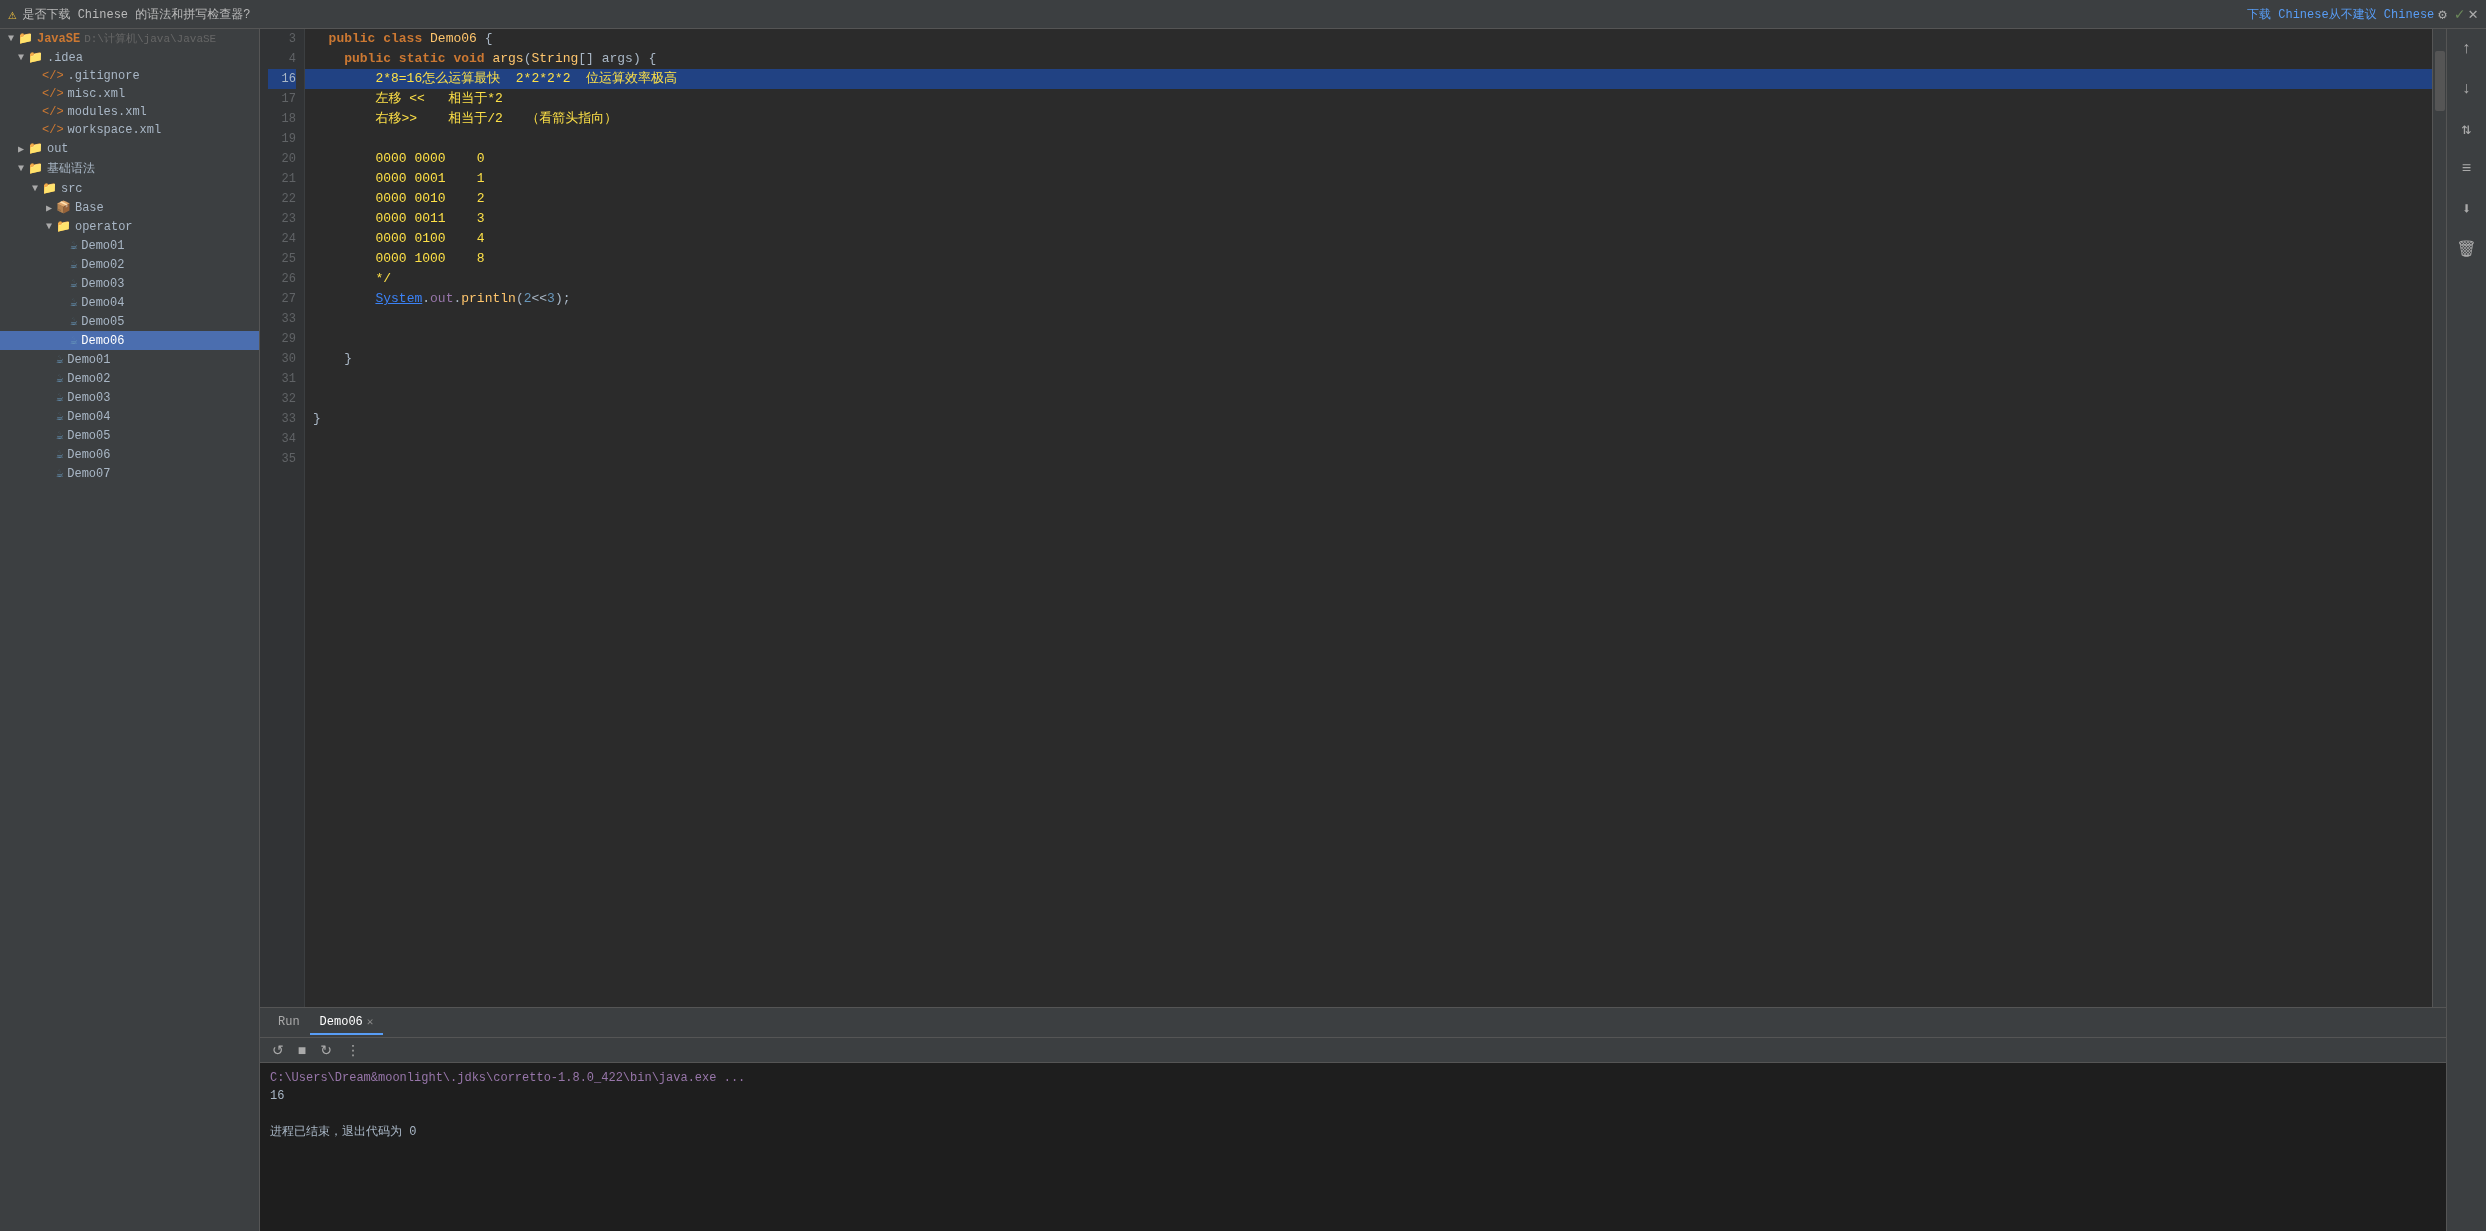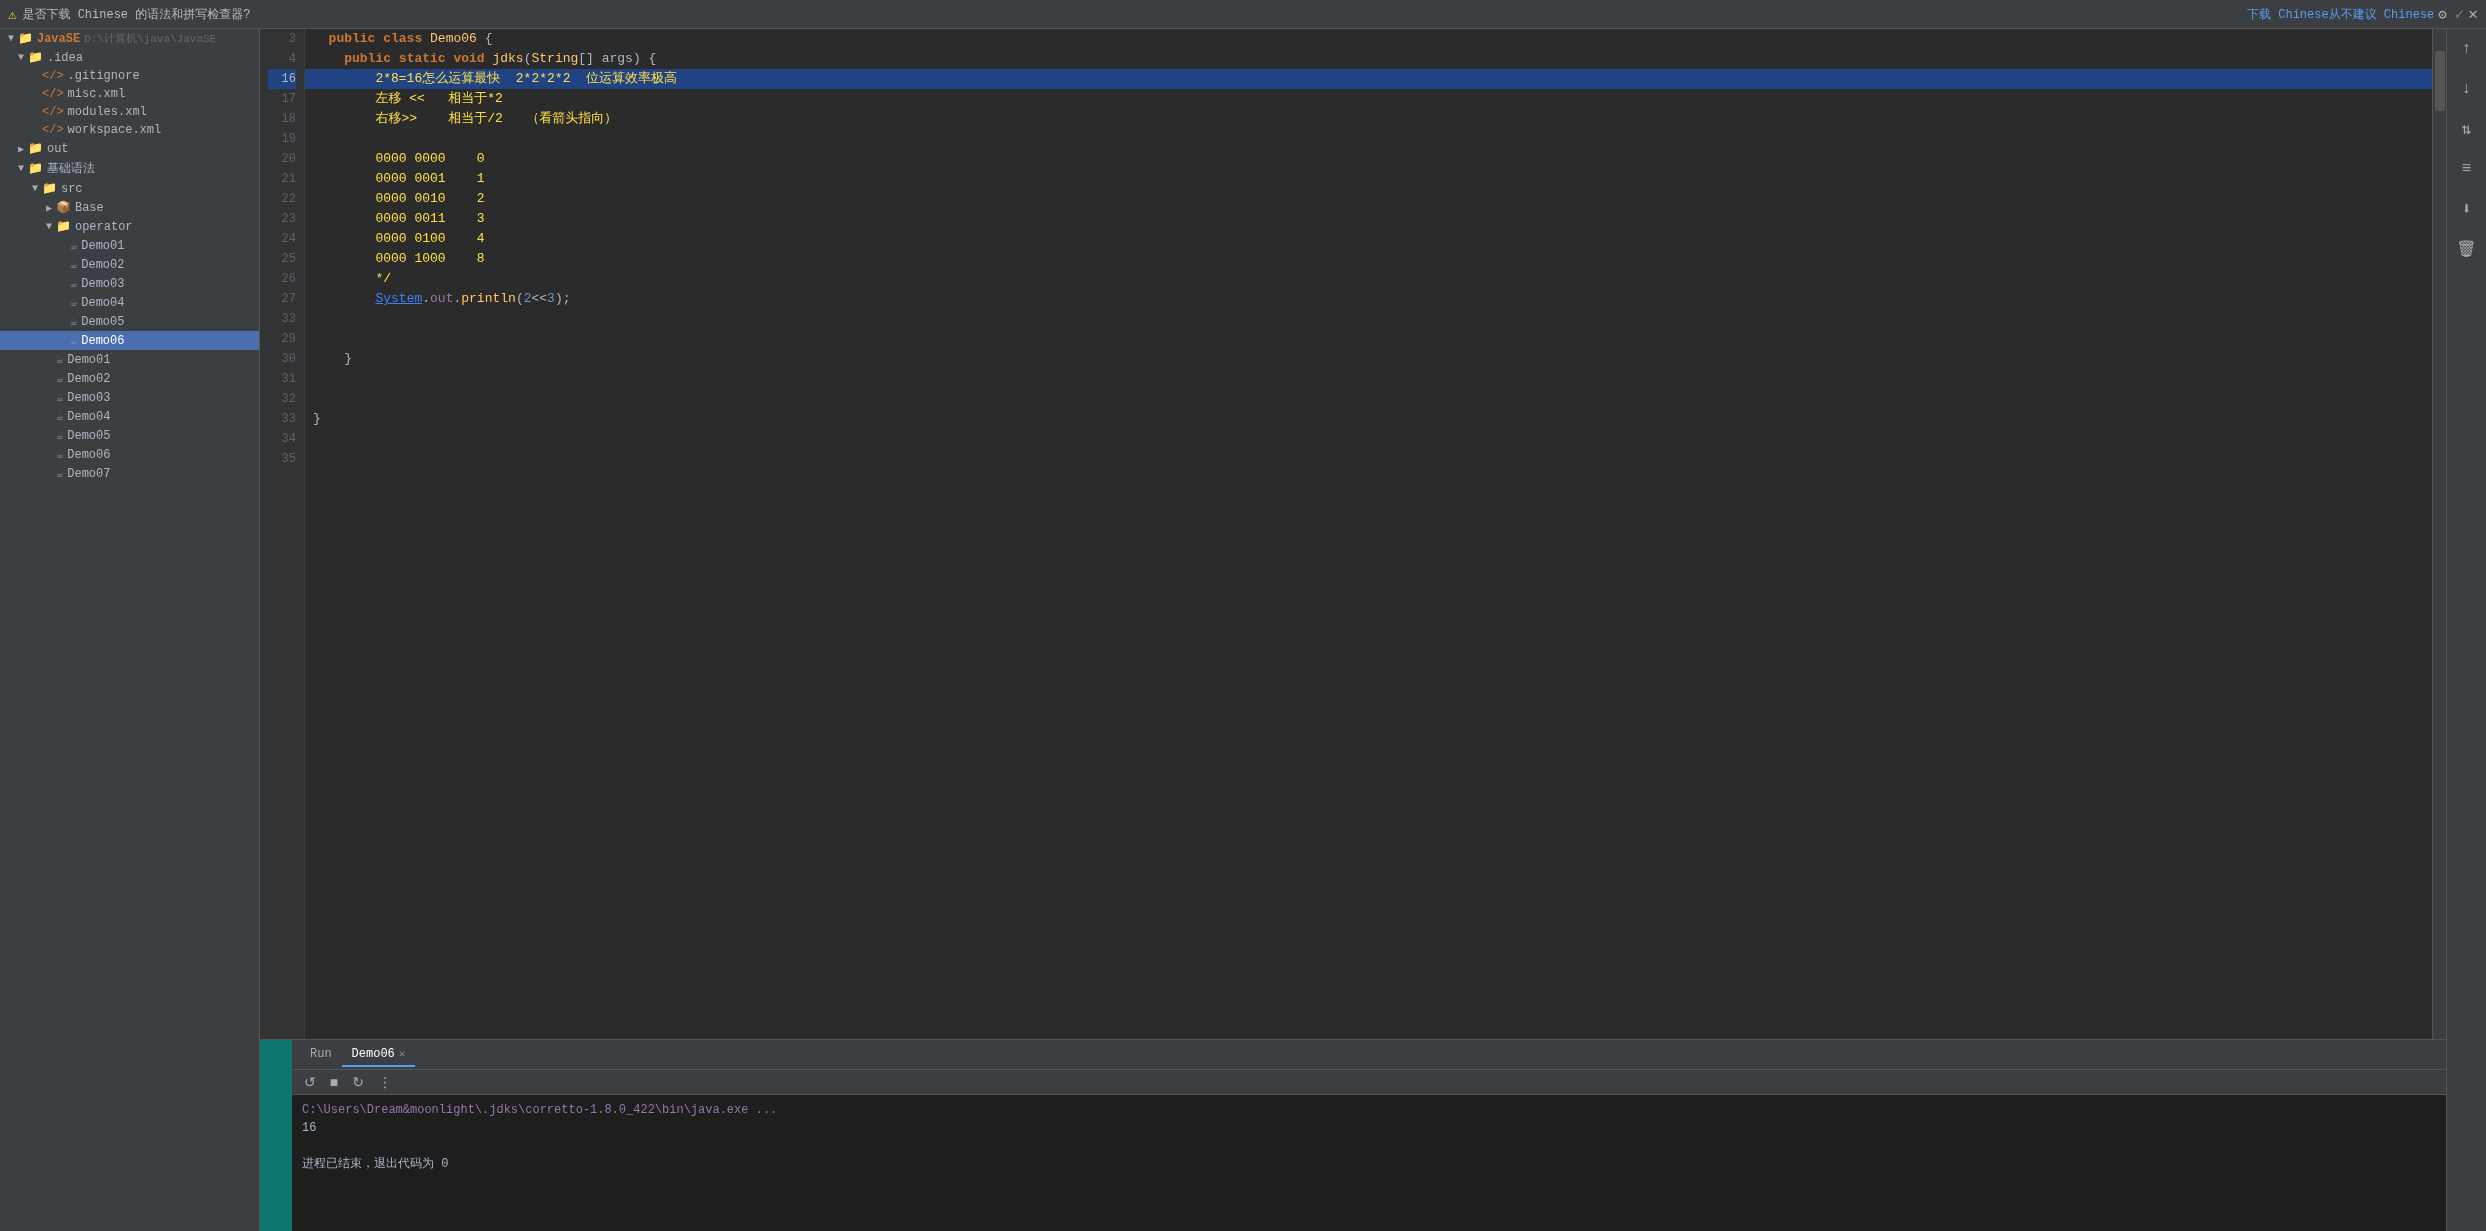--- a/index.html
+++ b/index.html
@@ -153,27 +153,26 @@
       min-height: 20px;
       padding: 0 8px;
       white-space: pre;
     }
     .code-line.highlighted {
       background: #214283;
     }
 
     
     .bottom-panel {
-      height: 192px;
+      height: 224px;
       background: #0f766e;
       border-top: 1px solid #555;
       display: flex;
       flex-direction: column;
       flex-shrink: 0;
-      padding-left: 32px;
     }
     .panel-tabs {
       display: flex;
       align-items: center;
       background: #3c3f41;
       border-bottom: 1px solid #555;
       padding: 0 8px;
       min-height: 30px;
     }
     .panel-tab {
@@ -437,21 +436,21 @@
           <div style="line-height: 20px;">29</div>
           <div style="line-height: 20px;">30</div>
           <div style="line-height: 20px;">31</div>
           <div style="line-height: 20px;">32</div>
           <div style="line-height: 20px;">33</div>
           <div style="line-height: 20px;">34</div>
           <div style="line-height: 20px;">35</div>
         </div>
       <div class="code-content" id="code-content-container">
       <div class="code-line"><span>  </span><span class="kw">public </span><span class="kw">class </span><span class="cls">Demo06</span><span class="op"> {</span></div>
-          <div class="code-line"><span>    </span><span class="kw">public </span><span class="kw">static </span><span class="kw">void </span><span class="fn">jdks</span><span class="op">(</span><span class="cls">String</span><span class="op">[] args) {</span></div>
+          <div class="code-line"><span>    </span><span class="kw">public </span><span class="kw">static </span><span class="kw">void </span><span class="fn">args</span><span class="op">(</span><span class="cls">String</span><span class="op">[] args) {</span></div>
           <div class="code-line highlighted"><span class="cmt">        2*8=16怎么运算最快  2*2*2*2  位运算效率极高</span></div>
           <div class="code-line"><span class="cmt">        左移 &lt;&lt;   相当于*2</span></div>
           <div class="code-line"><span class="cmt">        右移&gt;&gt;    相当于/2   （看箭头指向）</span></div>
           <div class="code-line">&nbsp;</div>
           <div class="code-line"><span class="cmt">        0000 0000    0</span></div>
           <div class="code-line"><span class="cmt">        0000 0001    1</span></div>
           <div class="code-line"><span class="cmt">        0000 0010    2</span></div>
           <div class="code-line"><span class="cmt">        0000 0011    3</span></div>
           <div class="code-line"><span class="cmt">        0000 0100    4</span></div>
           <div class="code-line"><span class="cmt">        0000 1000    8</span></div>

